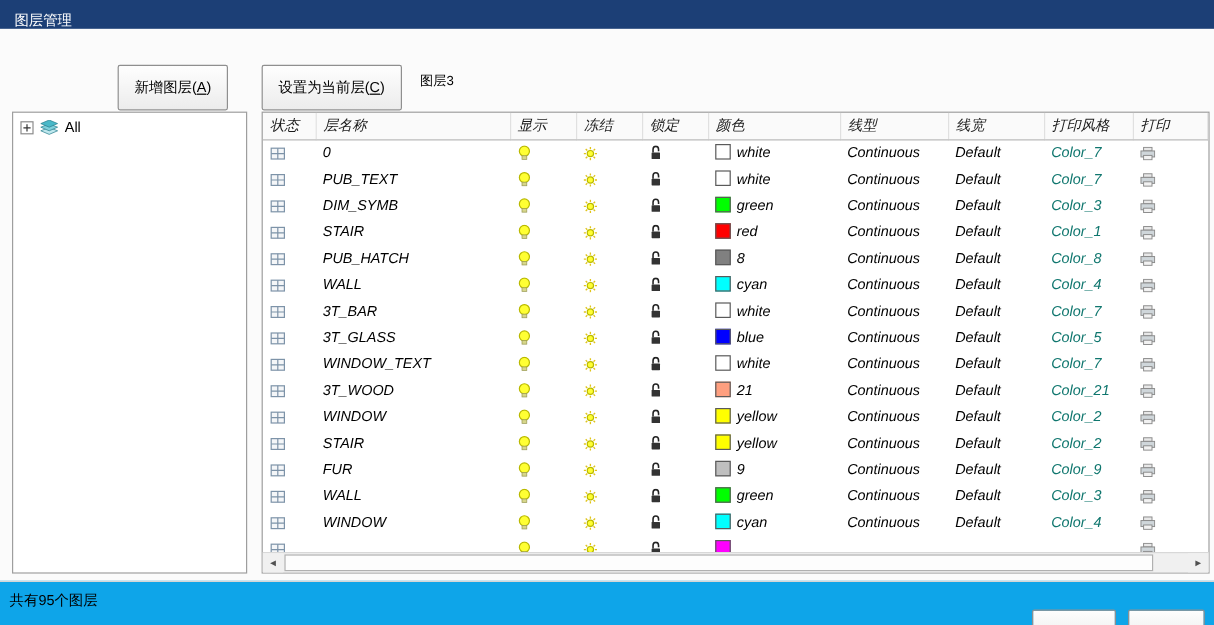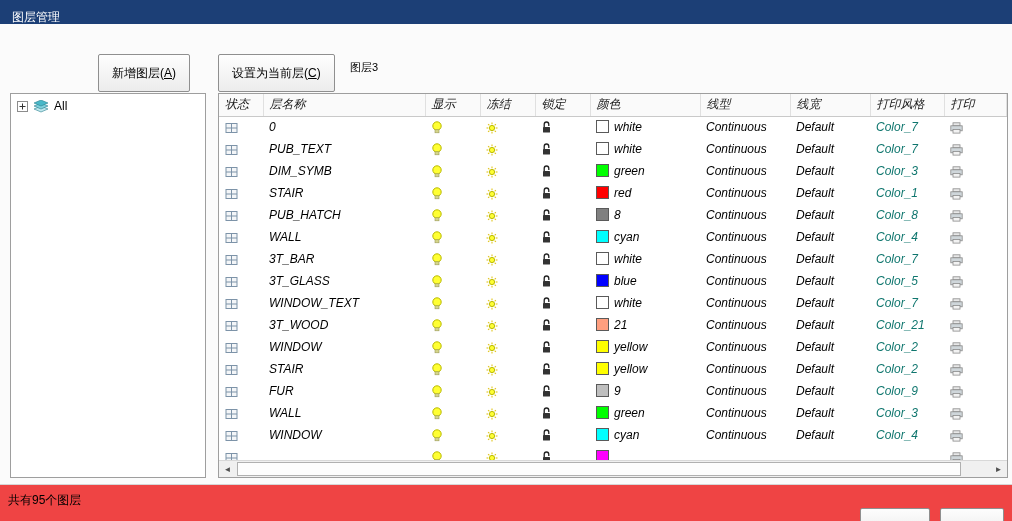--- a/index.html
+++ b/index.html
@@ -89,21 +89,21 @@
   }
   .sb-track { flex:1; position:relative; }
   .sb-thumb {
     position:absolute; left:1px; top:1px; height:14px; width:96%;
     background:#fdfdfd; border:1px solid #b0b0b0;
   }
 
   
   .statusbar {
     position:absolute; left:0; right:0; top:484px; height:37px;
-    border-top:1px solid #d6d6d6; background:#ef4444;
+    border-top:1px solid #d6d6d6; background:#0ea5e9;
     padding:7px 0 0 8px;
   }
   .bottom-btn {
     position:absolute; top:508px; height:26px;
     background:linear-gradient(#fdfdfd,#ededed);
     border:1px solid #8f8f8f; border-radius:2px;
   }
   .bottom-btn.b1 { left:860px; width:70px; }
   .bottom-btn.b2 { left:940px; width:64px; }
 </style>

